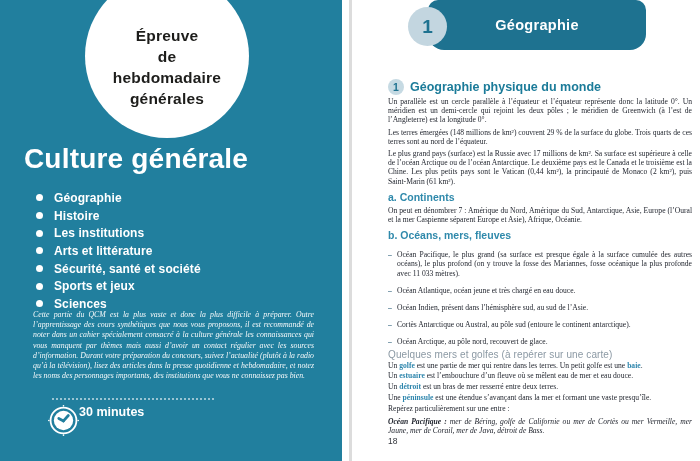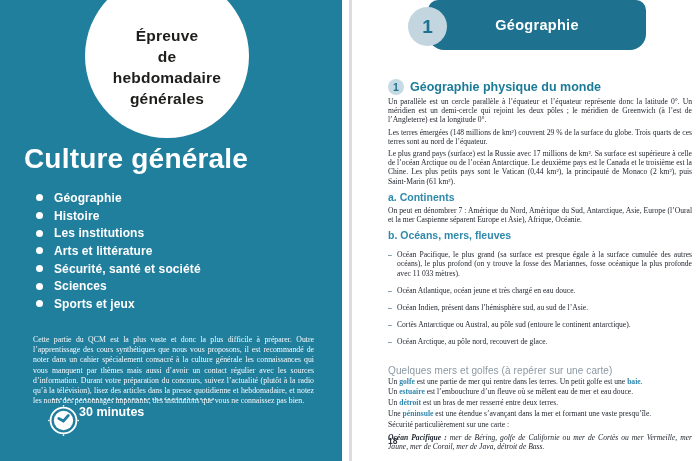--- a/index.html
+++ b/index.html
@@ -43,25 +43,26 @@
     height: 17.7px; display: flex; align-items: center;
   }
   .topics .dot {
     width: 7px; height: 7px; border-radius: 50%;
     background: #ffffff; margin-right: 11px; flex: 0 0 auto;
   }
   .topics .tlabel {
     color: #ffffff; font-weight: 700; font-size: 12px; letter-spacing: .1px;
   }
   .lp-intro {
-    position: absolute; top: 335px; left: 33px; width: 281px;
+    position: absolute; top: 310px; left: 33px; width: 281px;
     font-family: "Liberation Serif", serif;
     font-size: 7.8px; line-height: 10.2px;
     color: rgba(255,255,255,.96);
     text-align: justify;
+    font-style: italic;
   }
   .dotted-rule {
     position: absolute; top: 398px; left: 52px; width: 162px;
     border-top: 2px dotted rgba(255,255,255,.55);
   }
   .duration {
     position: absolute; top: 405px; left: 48px;
     display: flex; align-items: flex-start; 
   }
   .duration .dur-label {
@@ -136,40 +137,40 @@
     position: relative; padding-left: 9px; margin-top: 8px;
     font-family: "Liberation Serif", serif;
     font-size: 7.6px; line-height: 9.2px; text-align: justify;
   }
   .ocean-list li::before {
     content: "\2013"; position: absolute; left: 0; top: 0;
     color: #33647e; font-weight: 700;
   }
   .sub-h4 {
     color: #8b99a4; font-weight: 400; font-size: 10px;
-    margin-top: 18px; height: 12px; line-height: 12px; letter-spacing: .1px;
+    margin-top: 2px; height: 12px; line-height: 12px; letter-spacing: .1px;
   }
   .def-line {
     font-family: "Liberation Serif", serif;
     font-size: 7.6px; line-height: 10.8px;
   }
   .def-line .term { color: #2e86ad; font-weight: 700; }
   .spot-line {
     font-family: "Liberation Serif", serif;
     font-size: 7.6px; line-height: 10.8px;
   }
   .pacific-p {
     font-family: "Liberation Serif", serif;
     font-size: 7.6px; line-height: 9.6px; text-align: justify;
     margin-top: 2px; font-style: italic;
   }
   .pacific-p .lead { font-weight: 700; }
   .page-number {
     position: absolute; left: 35px; top: 436px;
-    font-weight: 700; font-size: 8.5px; color: #33363c;
+    font-weight: 400; font-size: 8.5px; color: #33363c;
   }
 </style>
 </head>
 <body>
 
 <div class="spread">
 
   <div class="page-left">
 
     <div class="exam-circle">
@@ -199,25 +200,25 @@
       <li>
         <span class="dot"></span>
         <span class="tlabel">Arts et littérature</span>
       </li>
       <li>
         <span class="dot"></span>
         <span class="tlabel">Sécurité, santé et société</span>
       </li>
       <li>
         <span class="dot"></span>
+        <span class="tlabel">Sports et jeux</span>
+      </li>
+      <li>
+        <span class="dot"></span>
         <span class="tlabel">Sciences</span>
-      </li>
-      <li>
-        <span class="dot"></span>
-        <span class="tlabel">Sports et jeux</span>
       </li>
     </ul>
 
     <p class="lp-intro">Cette partie du QCM est la plus vaste et donc la plus difficile à préparer. Outre l’apprentissage des cours synthétiques que nous vous proposons, il est recommandé de noter dans un cahier spécialement consacré à la culture générale les connaissances qui vous manquent par thèmes mais aussi d’avoir un contact régulier avec les sources d’information. Durant votre préparation du concours, suivez l’actualité (plutôt à la radio qu’à la télévision), lisez des articles dans la presse quotidienne et hebdomadaire, et notez les noms des personnages importants, des institutions que vous ne connaissez pas bien.</p>
 
     <div class="dotted-rule"></div>
 
     <div class="duration">
       <span>
         <svg width="31" height="31" viewBox="0 0 34 34">
@@ -280,21 +281,21 @@
       <p class="def-line">
         <span>Un </span><span class="term">estuaire</span><span> est l’embouchure d’un fleuve où se mêlent eau de mer et eau douce.</span>
       </p>
       <p class="def-line">
         <span>Un </span><span class="term">détroit</span><span> est un bras de mer resserré entre deux terres.</span>
       </p>
       <p class="def-line">
         <span>Une </span><span class="term">péninsule</span><span> est une étendue s’avançant dans la mer et formant une vaste presqu’île.</span>
       </p>
 
-      <p class="spot-line">Sécurité particulièrement sur une carte :</p>
+      <p class="spot-line">Repérez particulièrement sur une entre :</p>
 
       <p class="pacific-p">
         <span class="lead">Océan Pacifique :</span><span> mer de Béring, golfe de Californie ou mer de Cortès ou mer Vermeille, mer Jaune, mer de Corail, mer de Java, détroit de Bass.</span>
       </p>
     </div>
 
     <div class="page-number">18</div>
   </div>
 </div>
 

